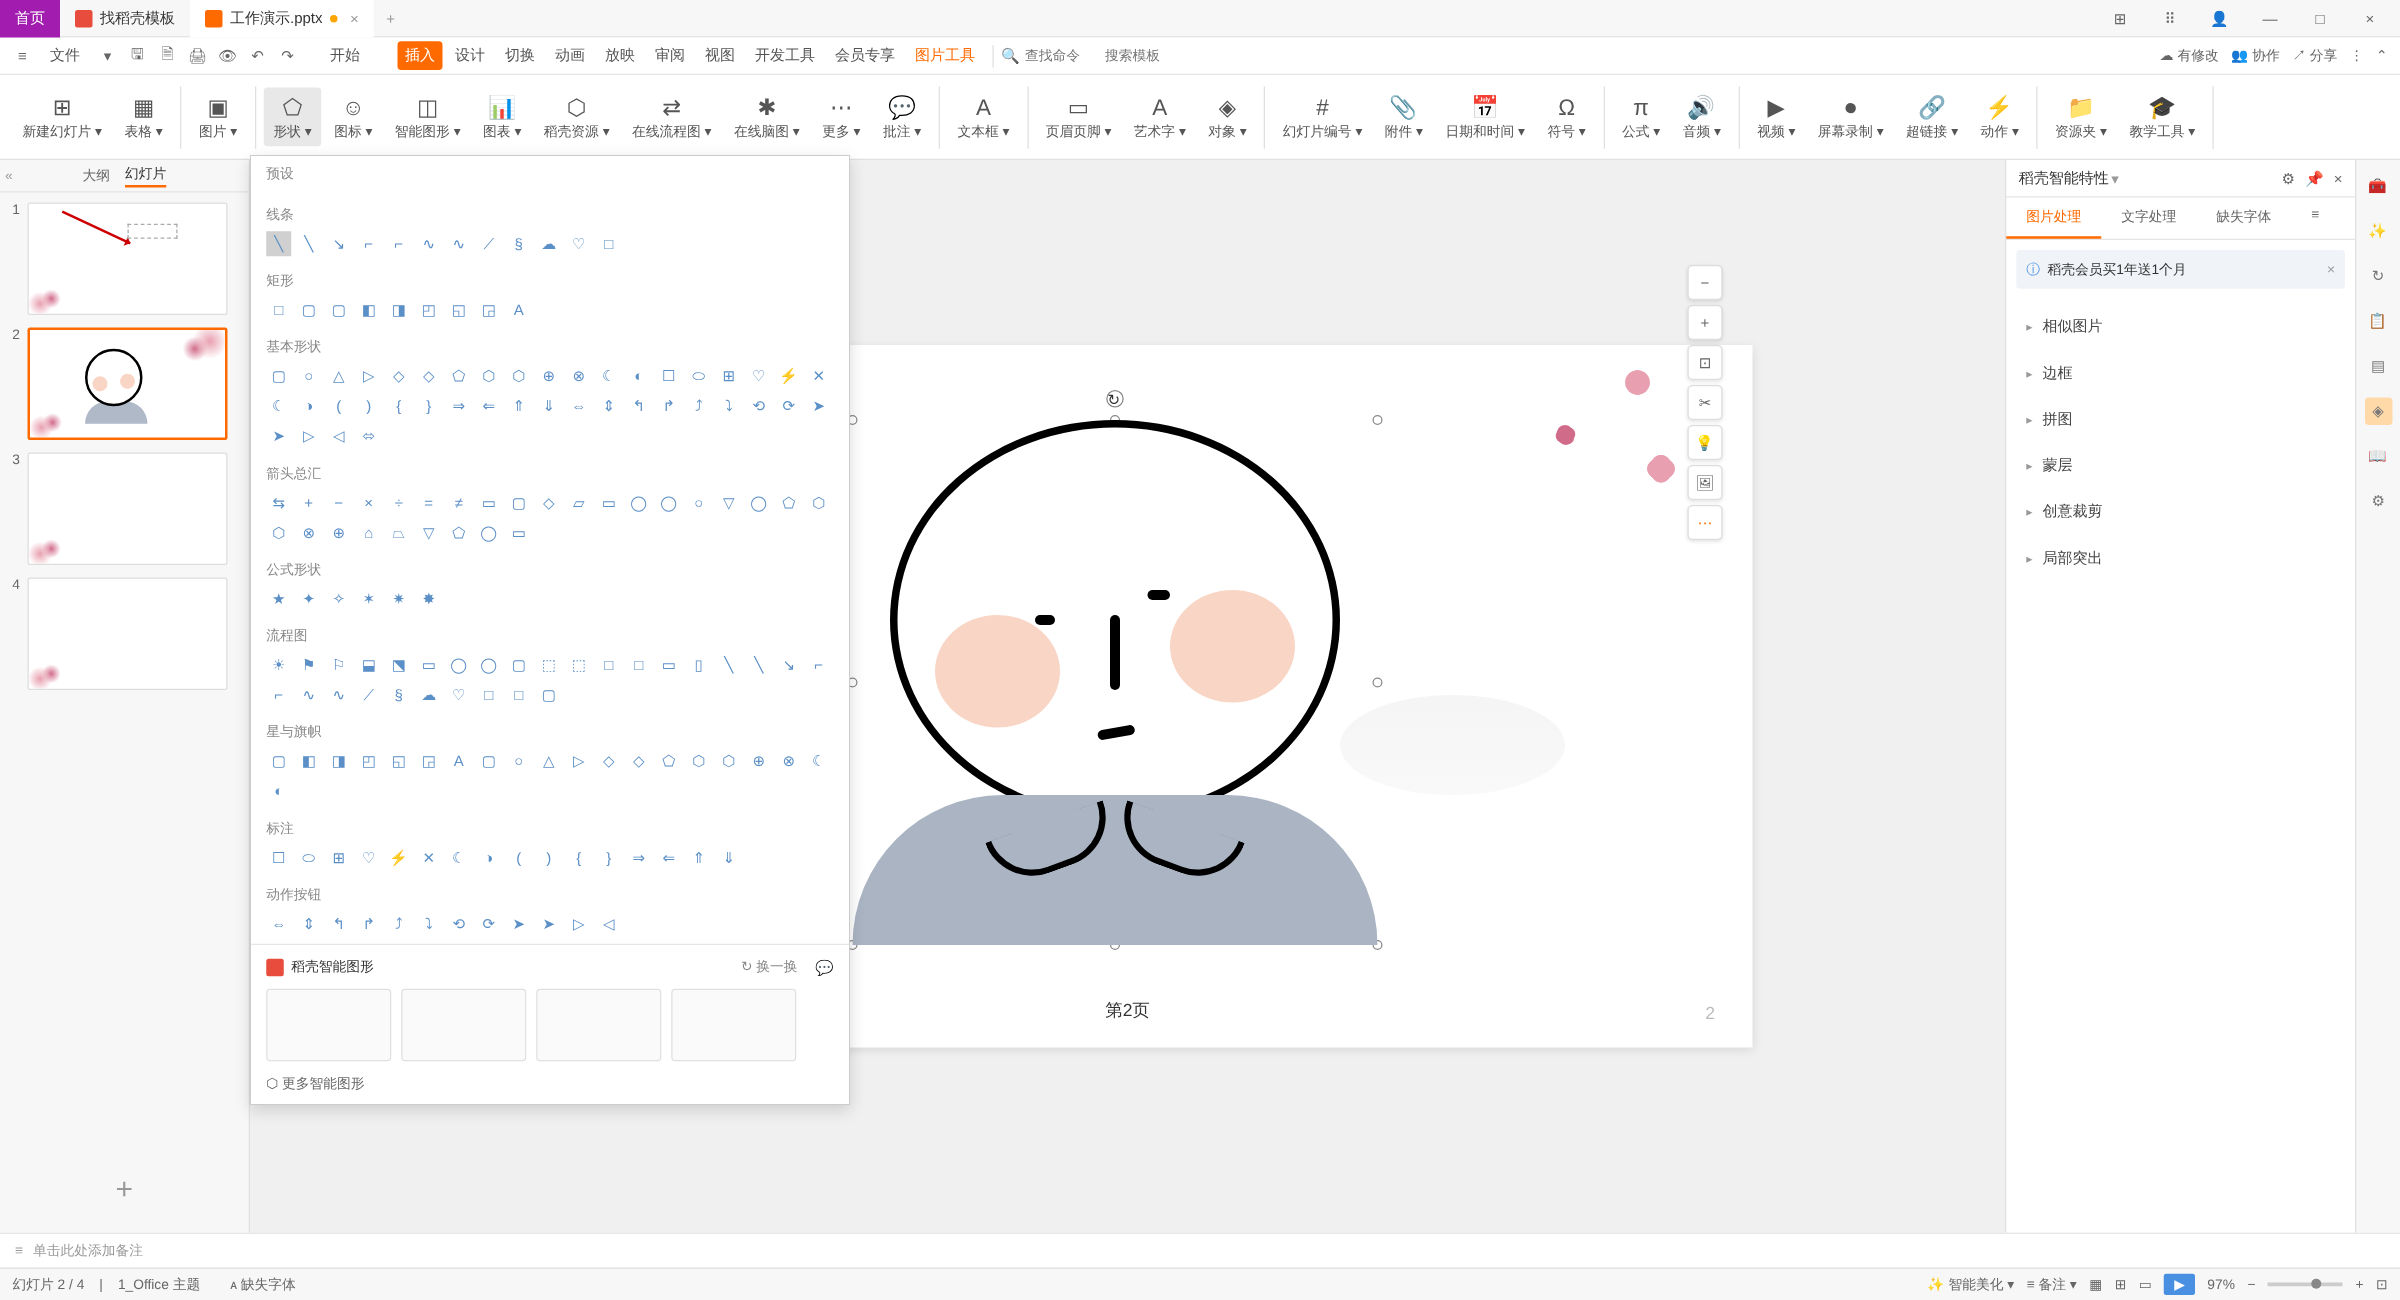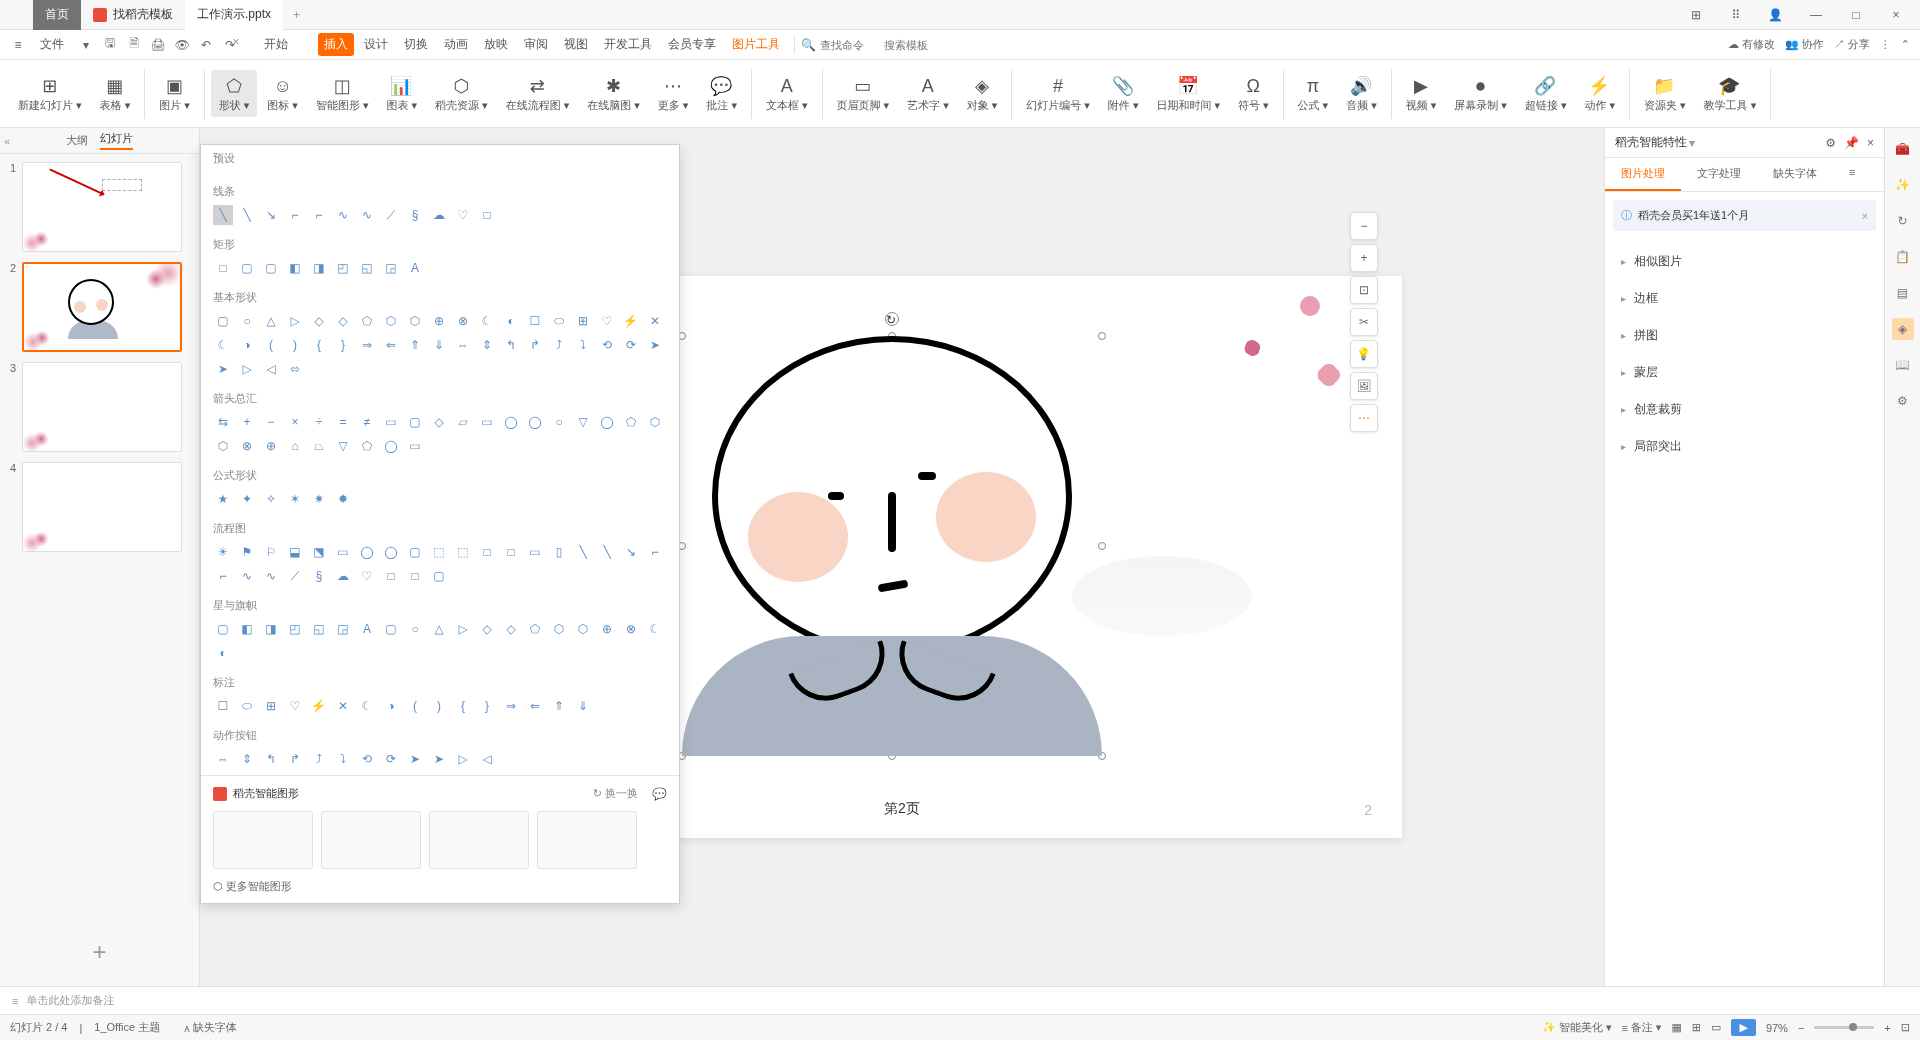--- a/index.html
+++ b/index.html
@@ -1,22 +1,22 @@
 <!DOCTYPE html>
 <html><head>
 <meta charset="utf-8">
 <style>
 * { margin: 0; padding: 0; box-sizing: border-box; font-family: "Microsoft YaHei", sans-serif; }
 body { background: #f5f5f5; width: 1920px; height: 1040px; overflow: hidden; font-size: 12px; color: #333; }
 
 
 .titlebar { height: 30px; background: #f7f7f7; display: flex; align-items: center; border-bottom: 1px solid #e0e0e0; }
 .tab { padding: 0 12px; height: 30px; display: flex; align-items: center; gap: 6px; cursor: pointer; }
-.tab.home { background: #737373; color: #fff; margin-left: 33px; }
-.tab.active { background: #fff; flex-direction: column; }
+.tab.home { background: #a21caf; color: #fff; }
+.tab.active { background: #fff; }
 .tab .orange-icon { width: 14px; height: 14px; background: #ff6a00; border-radius: 2px; display: inline-block; }
 .tab .red-icon { width: 14px; height: 14px; background: #e74c3c; border-radius: 2px; display: inline-block; }
 .tab .dot { width: 6px; height: 6px; background: #ffa500; border-radius: 50%; }
 .tab .close { color: #999; margin-left: 4px; }
 .tab-plus { padding: 0 10px; color: #999; cursor: pointer; }
 .titlebar-right { margin-left: auto; display: flex; align-items: center; gap: 12px; padding-right: 10px; }
 .win-btn { width: 28px; height: 28px; display: flex; align-items: center; justify-content: center; color: #666; cursor: pointer; }
 
 
 .menubar { height: 30px; background: #fff; display: flex; align-items: center; padding: 0 10px; gap: 4px; border-bottom: 1px solid #e5e5e5; }
@@ -51,21 +51,21 @@
 .slide-thumb.active { border: 2px solid #ff6a00; }
 .slide-add { display: flex; justify-content: center; padding: 20px; }
 .plus-large { font-size: 24px; color: #999; cursor: pointer; }
 
 
 .editor { flex: 1; background: #f0f0f0; position: relative; display: flex; flex-direction: column; }
 .canvas-area { flex: 1; display: flex; align-items: center; justify-content: center; position: relative; }
 .slide-canvas { width: 1000px; height: 562px; background: #fff; position: relative; box-shadow: 0 2px 8px rgba(0,0,0,0.1); }
 
 
-.shapes-dropdown { position: absolute; left: 200px; top: 144px; width: 480px; background: #fff; border: 1px solid #ccc; box-shadow: 0 4px 12px rgba(0,0,0,0.15); z-index: 100; max-height: 760px; overflow-y: auto; }
+.shapes-dropdown { position: absolute; left: 200px; top: 124px; width: 480px; background: #fff; border: 1px solid #ccc; box-shadow: 0 4px 12px rgba(0,0,0,0.15); z-index: 100; max-height: 760px; overflow-y: auto; }
 .shapes-section { padding: 6px 12px; }
 .shapes-title { font-size: 11px; color: #888; margin-bottom: 6px; }
 .shapes-grid { display: flex; flex-wrap: wrap; gap: 4px; }
 .shape-item { width: 20px; height: 20px; display: flex; align-items: center; justify-content: center; cursor: pointer; color: #5b8fc7; }
 .shape-item.selected { background: #d0d0d0; }
 .shapes-footer { border-top: 1px solid #e5e5e5; padding: 10px 12px; }
 .smart-shapes-header { display: flex; align-items: center; gap: 6px; margin-bottom: 10px; }
 .smart-shapes-grid { display: flex; gap: 8px; margin-bottom: 10px; }
 .smart-shape-card { width: 100px; height: 58px; border: 1px solid #e0e0e0; border-radius: 3px; background: #fafafa; }
 .more-shapes { display: flex; align-items: center; gap: 6px; color: #666; cursor: pointer; font-size: 11px; }

